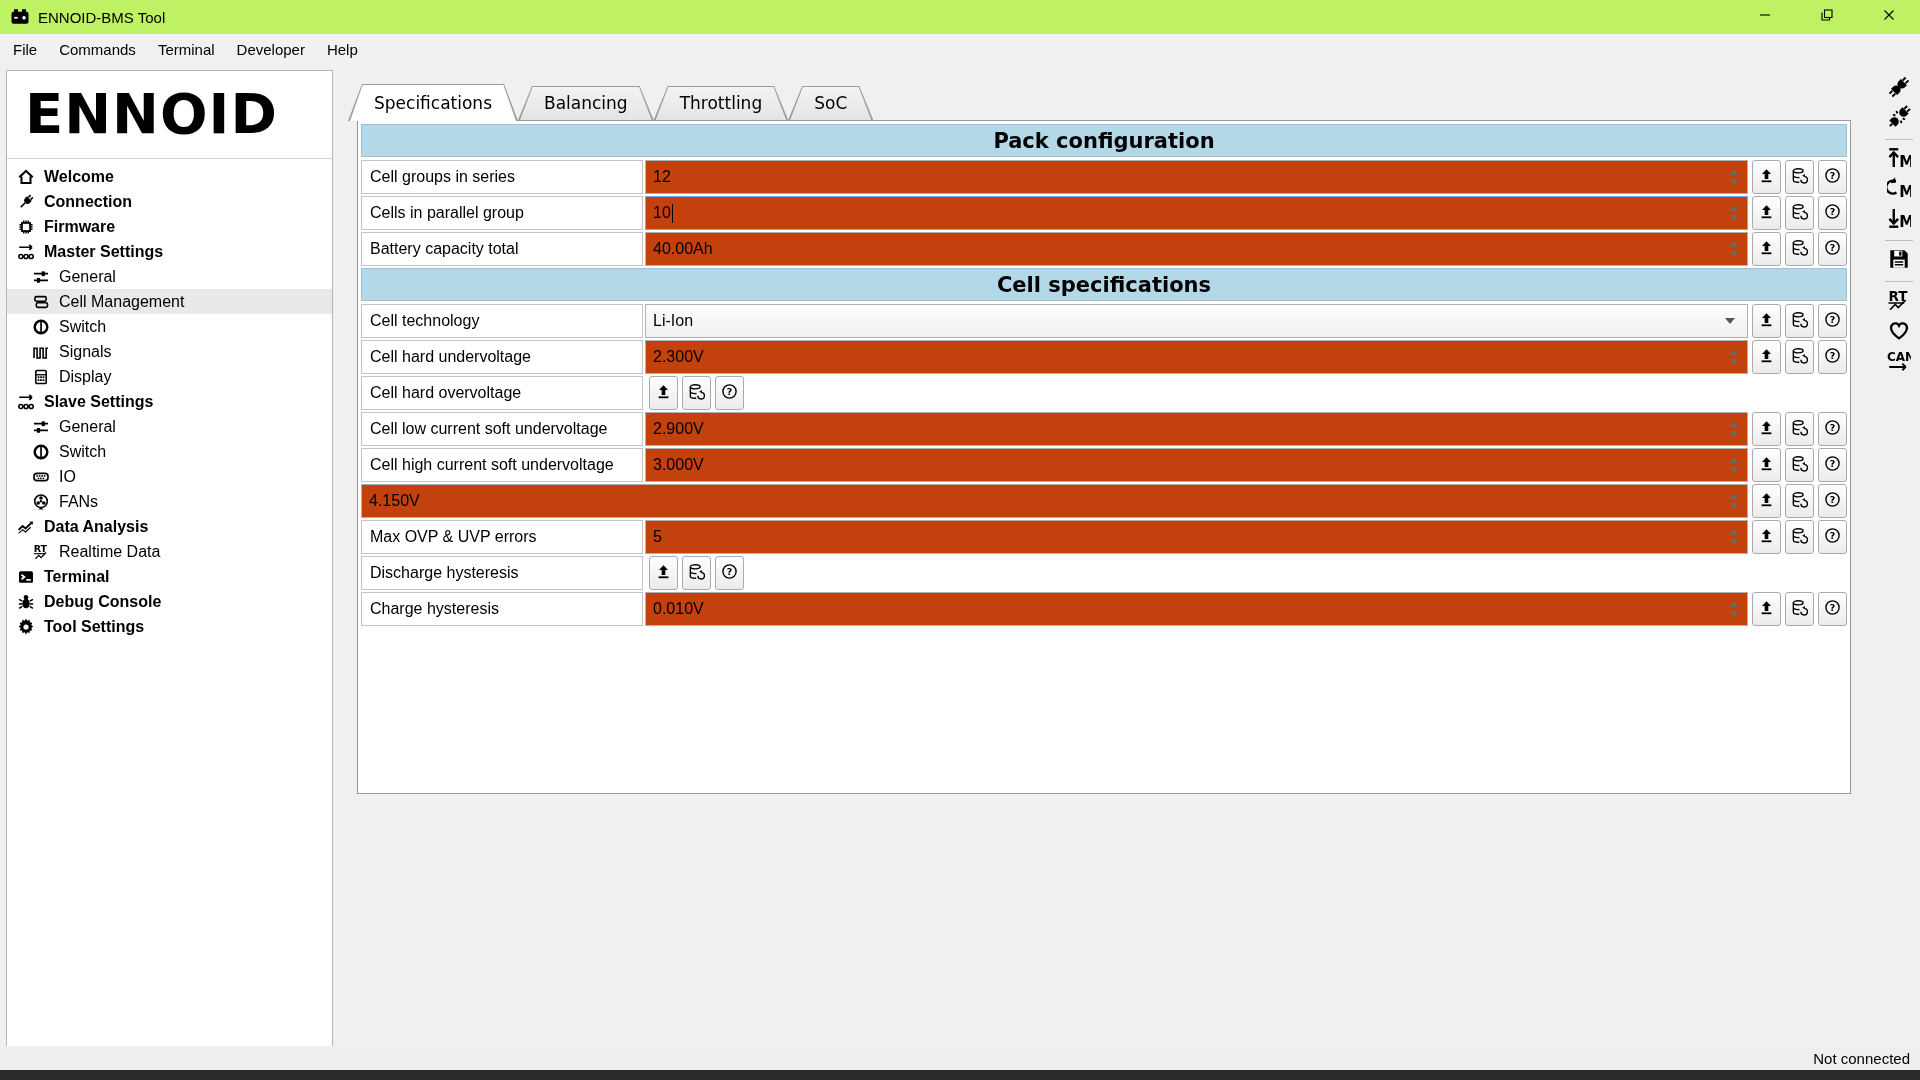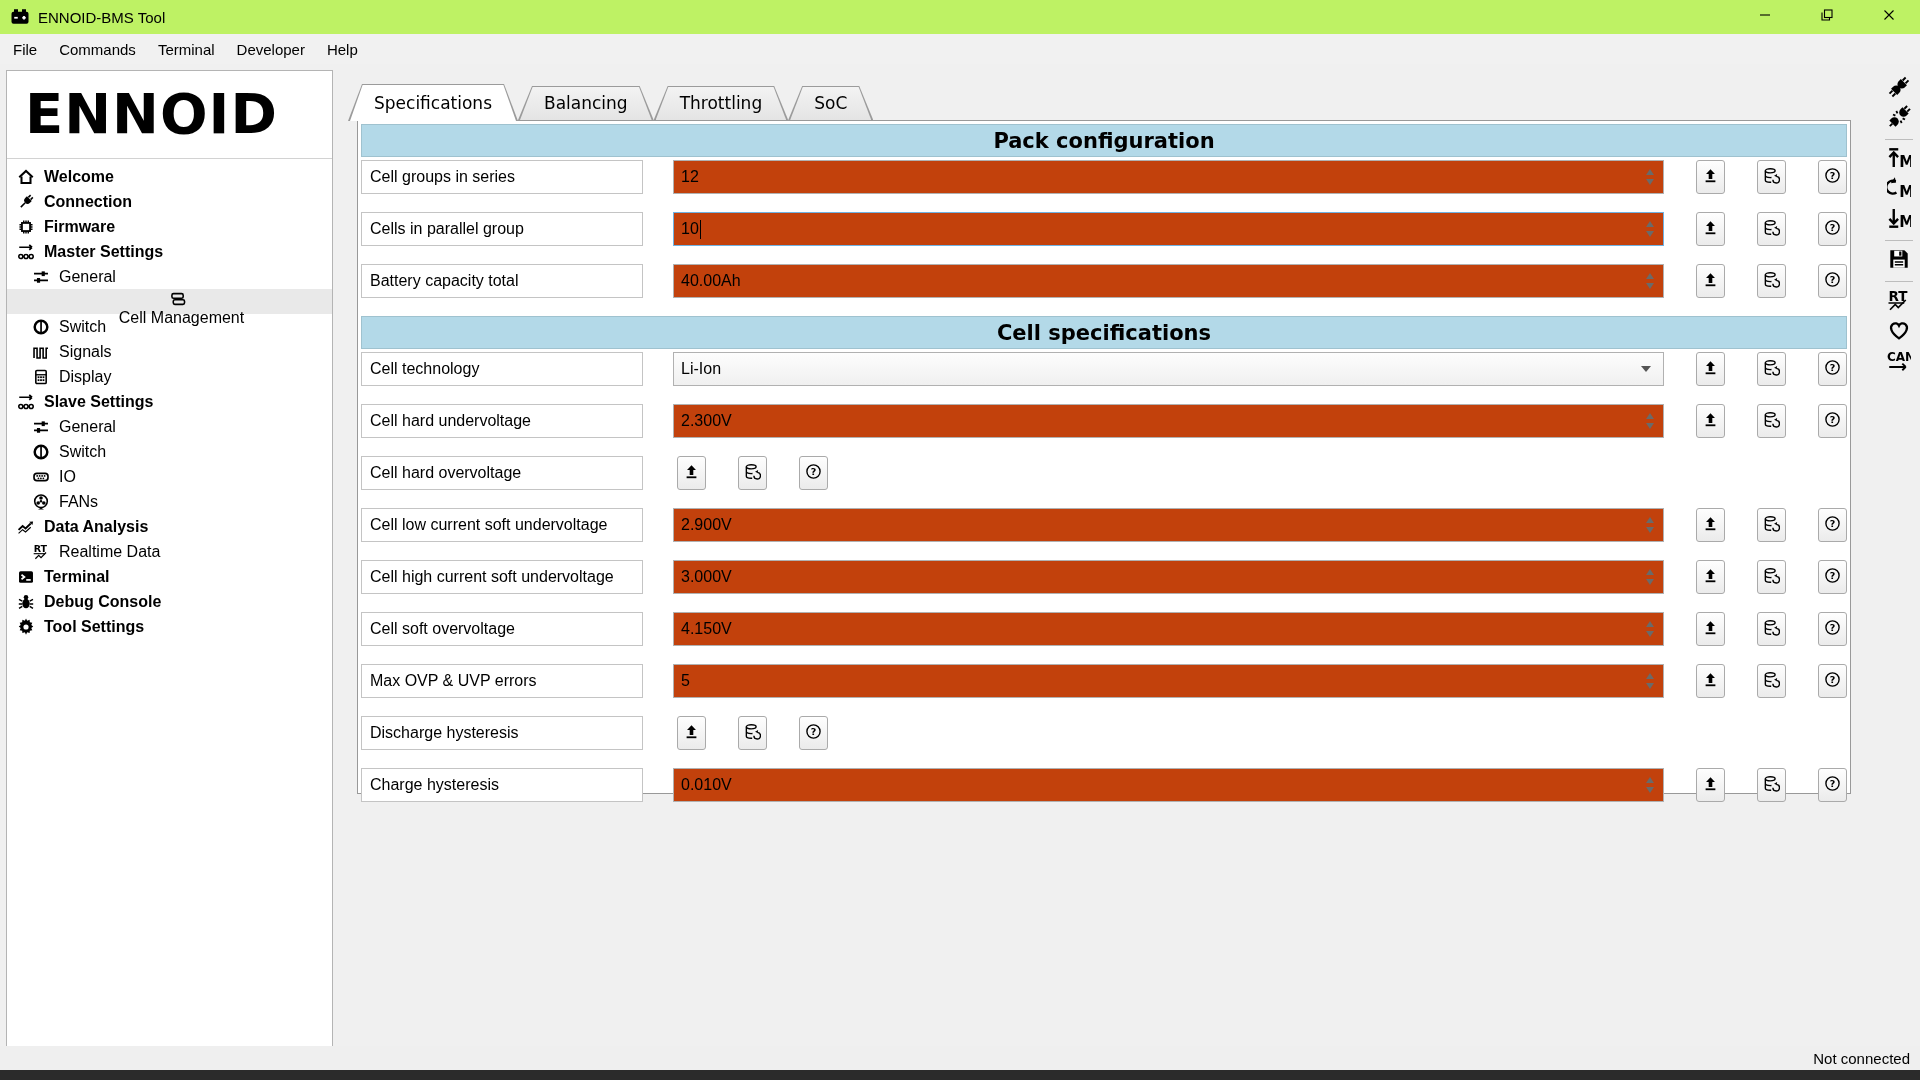--- a/index.html
+++ b/index.html
@@ -21,41 +21,41 @@
     background:#f1f1f1; display:flex; align-items:center; padding-left:2px; }
   .menu-item { padding:0 11px; font-size:15px; height:100%; display:flex; align-items:center; }
   
   .sidebar { position:absolute; left:6px; top:70px; width:327px; height:978px;
     background:#fff; border:1px solid #b4b4b4; }
   .logo { height:88px; line-height:86px; padding-left:18px; border-bottom:1px solid #d2d2d2;
     font-family:"DejaVu Sans", sans-serif; font-weight:bold; font-size:56px; letter-spacing:1px; }
   .nav { padding-top:5px; }
   .nav-item { height:25px; display:flex; align-items:center; padding-left:9px; font-size:16px; font-weight:bold; }
   .nav-item.sub { padding-left:24px; font-weight:normal; }
-  .nav-item.selected { background:var(--selected-nav-bg);flex-direction:column; }
+  .nav-item.selected { background:var(--selected-nav-bg); }
   .nav-icon { width:20px; height:20px; margin-right:8px; display:flex; align-items:center; justify-content:center; flex:0 0 20px; }
   .nav-icon svg { width:18px; height:18px; }
   
   .tabs { position:absolute; left:348px; top:84px; height:37px; display:flex; z-index:3; }
   .tab { position:relative; height:34px; margin-top:2px; padding:0 26px; display:flex; align-items:center;
     font-family:"DejaVu Sans", sans-serif; font-size:17px;
     background:#9b9b9b; clip-path:polygon(14px 0, calc(100% - 14px) 0, 100% 100%, 0 100%); }
   .tab::before { content:""; position:absolute; inset:1px 2px 0 2px; z-index:0;
     background:linear-gradient(#f3f3f3,#e4e4e4);
     clip-path:polygon(12.6px 0, calc(100% - 12.6px) 0, 100% 100%, 0 100%); }
   .tab.active { height:37px; margin-top:0; z-index:4; }
   .tab.active::before { background:#ffffff; }
   .tab span { position:relative; z-index:1; }
   
   .pane { position:absolute; left:357px; top:120px; width:1494px; height:674px;
     background:#fff; border:1px solid #999; padding:3px; z-index:2; }
   .section-header { height:33px; margin-bottom:3px; background:var(--header-bg);
     border:1px solid #9fc2cf; display:flex; align-items:center; justify-content:center;
     font-family:"DejaVu Sans", sans-serif; font-weight:bold; font-size:21px; }
-  .srow { display:flex; height:34px; margin-bottom:18px;gap:28px; }
+  .srow { display:flex; height:34px; margin-bottom:2px; }
   .cell-label { width:282px; flex:0 0 282px; margin-right:2px; border:1px solid #c4c4c4;
     background:#fff; display:flex; align-items:center; padding-left:8px; font-size:16px;
     white-space:nowrap; overflow:hidden; }
   .cell-input { flex:1; border:1px solid #b1b1b1; background:#c2410c; display:flex;
     align-items:center; padding-left:7px; font-size:16px; position:relative; }
   .cell-input.focused { border:1px solid var(--focus-border); }
   .cell-input.combo { background:linear-gradient(#fdfdfd,#f0f0f0); }
   .caret { width:1px; height:19px; background:#000; margin-left:1px; }
   .spin { margin-left:auto; display:flex; flex-direction:column; justify-content:center;
     gap:4px; padding:0 9px; }
@@ -603,21 +603,20 @@
           </svg></span>
       </div>
       <div class="mini-btn">
         <span class="icon"><svg viewBox="0 0 16 16" xmlns="http://www.w3.org/2000/svg">
             <circle cx="8" cy="8" r="6.2" fill="none" stroke="#000" stroke-width="1.3"></circle>
             <text x="8" y="11.2" text-anchor="middle" font-size="9" font-weight="bold" fill="#000">?</text>
           </svg></span>
       </div>
     </div>
     <div class="srow">
-      <div class="cell-label">Cell soft overvoltage</div>
       <div class="cell-input">
         <span>4.150V</span>
         <span class="spin">
           <span class="up"></span>
           <span class="down"></span>
         </span>
       </div>
       <div class="mini-btn">
         <span class="icon"><svg viewBox="0 0 16 16" xmlns="http://www.w3.org/2000/svg">
             <path d="M8 2 12.2 6.6H9.7v4.6H6.3V6.6H3.8z" fill="#000"></path>

